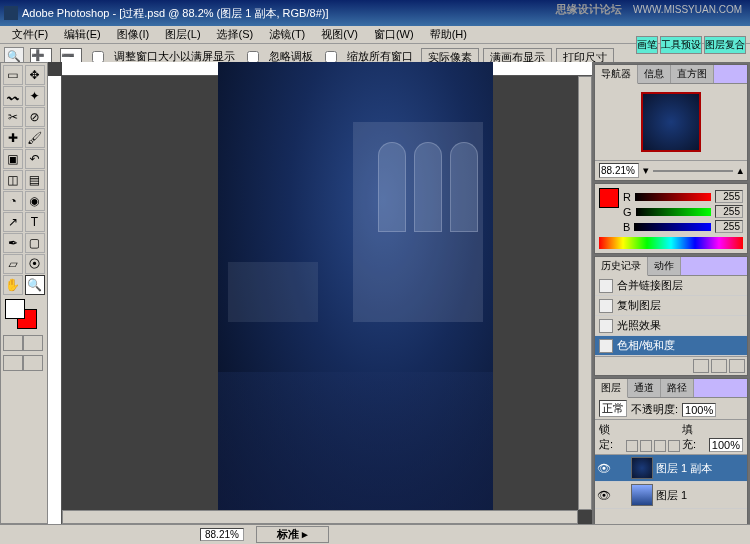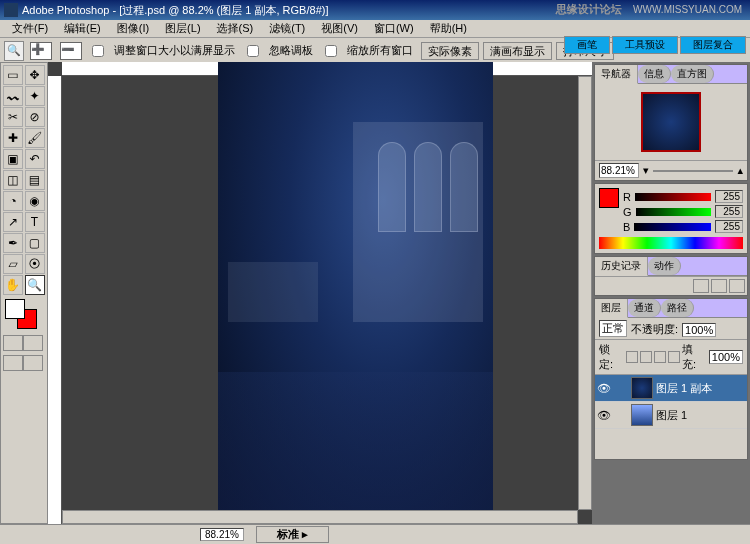--- a/index.html
+++ b/index.html
@@ -1,32 +1,32 @@
 <!DOCTYPE html>
 <html><head>
 <meta charset="utf-8">
 <style>
 * { margin: 0; padding: 0; box-sizing: border-box; font-family: "SimSun", Arial, sans-serif; font-size: 11px; }
 body { background: #d4d0c8; width: 750px; height: 544px; overflow: hidden; position: relative; }
-.titlebar { background: linear-gradient(#0a246a, #3a6ea5); height: 20px; display: flex; align-items: center; padding: 0 4px; }
+.titlebar { background: linear-gradient(#0a246a, #3a6ea5); height: 26px; display: flex; align-items: center; padding: 0 4px; }
 .titlebar .icon { width: 14px; height: 14px; background: #1e3a5f; margin-right: 4px; }
 .titlebar .title { color: #fff; font-size: 11px; flex: 1; }
 .watermark { position: absolute; right: 8px; top: 2px; font-size: 12px; color: #555; z-index: 100; }
 .watermark .wm1 { color: #999; font-weight: bold; margin-right: 8px; }
 .watermark .wm2 { color: #bbb; font-size: 10px; }
 .menubar { background: #d4d0c8; height: 18px; display: flex; align-items: center; padding: 0 4px; border-bottom: 1px solid #999; }
 .menubar span { padding: 0 8px; color: #000; cursor: default; }
 .optionsbar { background: #d4d0c8; height: 26px; display: flex; align-items: center; padding: 0 4px; border-bottom: 1px solid #999; gap: 4px; }
 .opt-icon { width: 20px; height: 20px; border: 1px solid #888; background: #eee; display: inline-flex; align-items: center; justify-content: center; }
 .opt-box { width: 22px; height: 18px; border: 1px solid #666; background: #fff; margin: 0 2px; }
 .checkbox-lbl { display: flex; align-items: center; gap: 10px; margin: 0 4px; }
 .checkbox-lbl input { width: 12px; height: 12px; }
 .btn-flat { border: 1px solid #888; background: #d4d0c8; padding: 1px 6px; height: 18px; }
 .topright-tabs { position: absolute; right: 4px; top: 36px; display: flex; gap: 2px; }
-.topright-tabs .tab { background: #0ea5e9; border: 1px solid #888; padding: 1px 12px; font-size: 10px; }
+.topright-tabs .tab { background: #5eead4; border: 1px solid #888; padding: 1px 0; font-size: 10px; }
 .workspace { position: absolute; left: 0; top: 62px; right: 0; bottom: 20px; display: flex; }
 .toolbox { width: 48px; background: #d4d0c8; border: 1px solid #888; display: flex; flex-direction: column; padding: 2px; }
 .tool-grid { display: grid; grid-template-columns: 1fr 1fr; gap: 1px; }
 .tool { width: 20px; height: 20px; border: 1px solid #aaa; background: #d4d0c8; display: flex; align-items: center; justify-content: center; font-size: 12px; }
 .tool.sel { background: #fff; border: 1px solid #333; }
 .swatches { margin-top: 4px; position: relative; height: 32px; }
 .swatch-fg { position: absolute; width: 20px; height: 20px; background: #fff; border: 1px solid #000; left: 2px; top: 0; z-index: 2; }
 .swatch-bg { position: absolute; width: 20px; height: 20px; background: #f00; border: 1px solid #000; left: 14px; top: 10px; z-index: 1; }
 .mode-row { display: flex; margin-top: 4px; }
 .mode-box { width: 20px; height: 16px; border: 1px solid #888; background: #d4d0c8; }
@@ -39,38 +39,38 @@
 .arch-window { width: 28px; height: 90px; background: rgba(180,200,230,0.2); border-radius: 14px 14px 0 0; border: 1px solid rgba(200,210,230,0.3); }
 .pool { position: absolute; bottom: 0; left: 0; right: 0; height: 150px; background: linear-gradient(rgba(30,50,100,0.3), rgba(20,35,80,0.6)); }
 .villa { position: absolute; left: 10px; top: 200px; width: 90px; height: 60px; background: rgba(150,160,180,0.15); }
 .scrollbar-h { position: absolute; bottom: 0; left: 14px; right: 14px; height: 14px; background: #d4d0c8; border: 1px solid #888; }
 .scrollbar-v { position: absolute; right: 0; top: 14px; bottom: 14px; width: 14px; background: #d4d0c8; border: 1px solid #888; }
 .panels { width: 158px; background: #707070; display: flex; flex-direction: column; gap: 2px; padding: 2px; }
 .panel { background: #d4d0c8; border: 1px solid #666; }
 .panel-tabs { display: flex; background: #c4b5fd; border-bottom: 1px solid #888; }
 .panel-tab { padding: 2px 6px; font-size: 10px; background: #d4d0c8; border-right: 1px solid #999; }
 .panel-tab.active { background: #d4d0c8; border-bottom: 1px solid #d4d0c8; margin-bottom: -1px; }
-.panel-tab.inactive { background: #bbb; border-radius: 9px; }
+.panel-tab.inactive { background: #bbb; }
 .panel-body { padding: 4px; }
 .nav-thumb { width: 60px; height: 60px; margin: 4px auto; background: radial-gradient(#1a3a7a, #0a1530); border: 2px solid #a00; }
 .nav-bottom { display: flex; align-items: center; gap: 4px; border-top: 1px solid #999; padding: 2px 4px; }
 .nav-zoom { width: 40px; border: 1px inset #999; background: #fff; padding: 1px; font-size: 10px; }
 .slider-track { flex: 1; height: 2px; background: #888; position: relative; }
 .color-row { display: flex; align-items: center; gap: 4px; margin: 2px 0; }
 .color-swatch-lg { width: 20px; height: 20px; background: #f00; border: 1px solid #000; }
 .color-slider { flex: 1; height: 8px; background: linear-gradient(90deg, #000, #f00); }
 .color-val { width: 28px; border: 1px inset #999; text-align: right; padding: 0 2px; font-size: 10px; }
 .hue-strip { height: 12px; background: linear-gradient(90deg, red, yellow, lime, cyan, blue, magenta, red); margin-top: 2px; }
 .history-list { }
 .history-item { display: flex; align-items: center; padding: 2px 4px; gap: 4px; border-bottom: 1px solid #ccc; }
 .history-item.sel { background: #3a6ea5; color: #fff; }
 .hist-icon { width: 14px; height: 14px; background: #eee; border: 1px solid #888; }
 .layer-opts { display: flex; gap: 4px; padding: 2px 4px; align-items: flex-end; border-bottom: 1px solid #999; font-size: 10px; }
 .layer-select { border: 1px inset #999; background: #fff; padding: 0 2px; }
-.layer-lock-row { display: flex; gap: 2px; padding: 2px 4px; border-bottom: 1px solid #999; font-size: 10px; align-items: center; }
+.layer-lock-row { display: flex; gap: 2px; padding: 2px 4px; border-bottom: 1px solid #999; font-size: 10px; align-items: flex-end; }
 .lock-box { width: 12px; height: 12px; border: 1px solid #888; }
 .layer-item { display: flex; align-items: center; padding: 2px; gap: 3px; border-bottom: 1px solid #ccc; }
 .layer-item.sel { background: #3a6ea5; color: #fff; }
 .layer-eye { width: 14px; height: 14px; display: flex; align-items: center; justify-content: center; }
 .layer-thumb { width: 22px; height: 22px; background: radial-gradient(#1a3a7a, #0a1530); border: 1px solid #666; }
 .layer-thumb.orig { background: linear-gradient(#8af, #248); }
 .panel-footer { display: flex; justify-content: flex-end; gap: 2px; padding: 2px; border-top: 1px solid #999; }
 .footer-btn { width: 16px; height: 14px; border: 1px solid #888; background: #d4d0c8; }
 .statusbar { position: absolute; bottom: 0; left: 0; right: 0; height: 20px; background: #d4d0c8; border-top: 1px solid #888; display: flex; align-items: center; }
 .status-zoom { border: 1px inset #999; background: #fff; padding: 0 4px; margin-left: 200px; font-size: 10px; }
@@ -229,20 +229,38 @@
         </div>
         <div class="hue-strip"></div>
       </div>
     </div>
 
     <div class="panel">
       <div class="panel-tabs">
         <div class="panel-tab active">历史记录</div>
         <div class="panel-tab inactive">动作</div>
       </div>
+      <div class="history-list">
+        <div class="history-item">
+            <div class="hist-icon"></div>
+            <span>合并链接图层</span>
+          </div>
+        <div class="history-item">
+            <div class="hist-icon"></div>
+            <span>复制图层</span>
+          </div>
+        <div class="history-item">
+            <div class="hist-icon"></div>
+            <span>光照效果</span>
+          </div>
+        <div class="history-item sel">
+            <div class="hist-icon"></div>
+            <span>色相/饱和度</span>
+          </div>
+      </div>
       <div class="panel-footer">
         <div class="footer-btn"></div>
         <div class="footer-btn"></div>
         <div class="footer-btn"></div>
       </div>
     </div>
 
     <div class="panel">
       <div class="panel-tabs">
         <div class="panel-tab active">图层</div>

